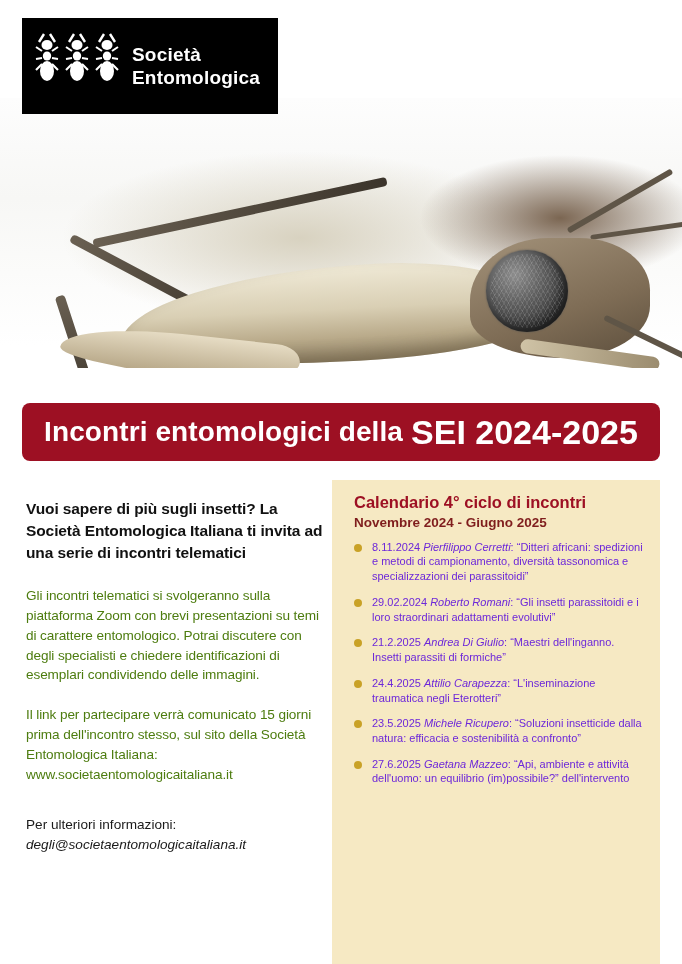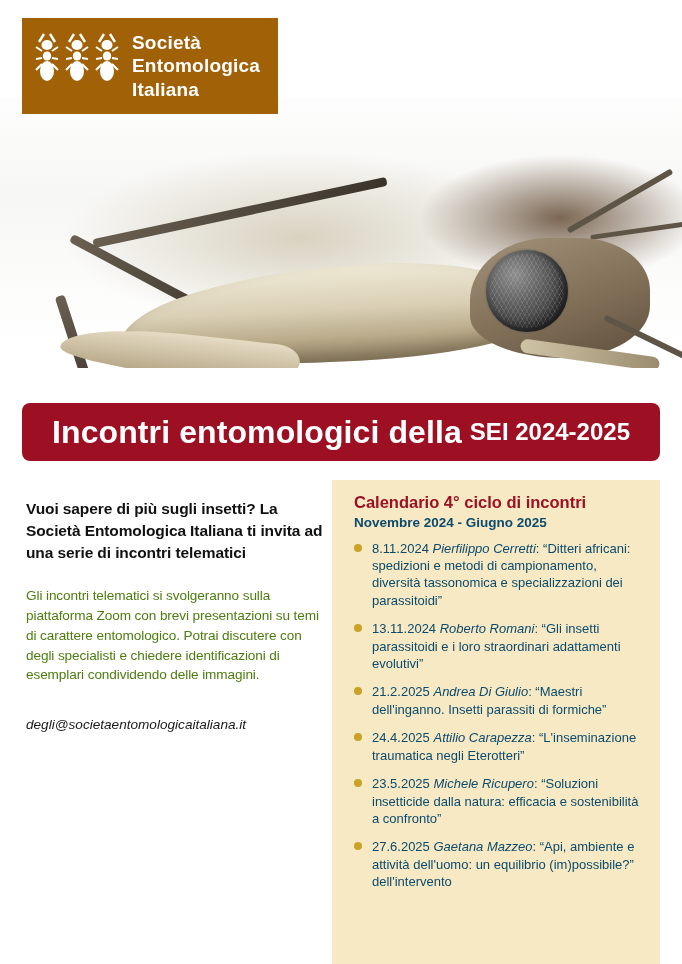--- a/index.html
+++ b/index.html
@@ -116,21 +116,21 @@
     transform: rotate(8deg);
   }
 
   
   .logo {
     position: absolute;
     left: 22px;
     top: 18px;
     width: 256px;
     height: 96px;
-    background: #a16207;
+    background: #000000;
     display: flex;
     align-items: center;
     z-index: 5;
   }
   .logo-mark {
     width: 92px;
     height: 76px;
     margin-left: 10px;
     flex: none;
   }
@@ -152,26 +152,26 @@
     height: 58px;
     background: #9d1023;
     border-radius: 8px;
     display: flex;
     align-items: center;
     justify-content: center;
     color: #ffffff;
     z-index: 5;
   }
   .title-banner .t1 {
-    font-size: 32px;
+    font-size: 28px;
     font-weight: bold;
     letter-spacing: 0.1px;
   }
   .title-banner .t2 {
-    font-size: 24px;
+    font-size: 34px;
     font-weight: bold;
     margin-left: 8px;
   }
 
   
   .left-col {
     position: absolute;
     left: 26px;
     top: 498px;
     width: 300px;
@@ -213,37 +213,37 @@
   .cal-head {
     padding: 12px 14px 0 22px;
   }
   .cal-title {
     color: #9d1023;
     font-size: 16.5px;
     font-weight: bold;
     line-height: 1.25;
   }
   .cal-sub {
-    color: #0c4a6e;
+    color: #7f1d1d;
     font-size: 13.5px;
     font-weight: bold;
     margin-top: 2px;
   }
   .cal-list {
     margin: 10px 0 0 0;
     padding: 0 14px 0 22px;
     list-style: none;
   }
   .cal-item {
     position: relative;
     padding-left: 18px;
     margin-bottom: 11px;
-    font-size: 13px;
+    font-size: 11px;
     line-height: 1.34;
-    color: #0c4a6e;
+    color: #6d28d9;
   }
   .cal-item .bullet {
     position: absolute;
     left: 0;
     top: 4px;
     width: 8px;
     height: 8px;
     border-radius: 50%;
     background: #c9a227;
   }
@@ -296,48 +296,49 @@
         <ellipse cx="11" cy="24" rx="4.2" ry="4.6"></ellipse>
         <ellipse cx="11" cy="39" rx="7" ry="10"></ellipse>
         <path d="M6 19 L0 15 M16 19 L22 15 M6 26 L0 27 M16 26 L22 27 M6 32 L0 38 M16 32 L22 38" stroke="#ffffff" stroke-width="2.1" fill="none"></path>
       </g>
       <rect x="0" y="58" width="92" height="0"></rect>
     </g>
   </svg>
   <div class="logo-text">
     <div>Società</div>
     <div>Entomologica</div>
-    <div>Italiana</div>
   </div>
 </div>
 
 <div class="title-banner">
   <span class="t1">Incontri entomologici della</span>
   <span class="t2">SEI 2024-2025</span>
 </div>
 
 <div class="left-col">
   <div class="lead">Vuoi sapere di più sugli insetti? La Società Entomologica Italiana ti invita ad una serie di incontri telematici</div>
   <div class="para">Gli incontri telematici si svolgeranno sulla piattaforma Zoom con brevi presentazioni su temi di carattere entomologico. Potrai discutere con degli specialisti e chiedere identificazioni di esemplari condividendo delle immagini.</div>
+  <div class="para small-gap">Il link per partecipare verrà comunicato 15 giorni prima dell'incontro stesso, sul sito della Società Entomologica Italiana: www.societaentomologicaitaliana.it</div>
   <div class="contact">
+    <div>Per ulteriori informazioni:</div>
     <div class="email">degli@societaentomologicaitaliana.it</div>
   </div>
 </div>
 
 <div class="cal-panel">
   <div class="cal-head">
     <div class="cal-title">Calendario 4° ciclo di incontri</div>
     <div class="cal-sub">Novembre 2024 - Giugno 2025</div>
   </div>
   <ul class="cal-list">
     <li class="cal-item">
       <span class="bullet"></span><span class="date">8.11.2024</span> <span class="speaker">Pierfilippo Cerretti</span><span class="talk">: “Ditteri africani: spedizioni e metodi di campionamento, diversità tassonomica e specializzazioni dei parassitoidi”</span>
     </li>
     <li class="cal-item">
-      <span class="bullet"></span><span class="date">13.11.2024</span> <span class="speaker">Roberto Romani</span><span class="talk">: “Gli insetti parassitoidi e i loro straordinari adattamenti evolutivi”</span>
+      <span class="bullet"></span><span class="date">29.02.2024</span> <span class="speaker">Roberto Romani</span><span class="talk">: “Gli insetti parassitoidi e i loro straordinari adattamenti evolutivi”</span>
     </li>
     <li class="cal-item">
       <span class="bullet"></span><span class="date">21.2.2025</span> <span class="speaker">Andrea Di Giulio</span><span class="talk">: “Maestri dell'inganno. Insetti parassiti di formiche”</span>
     </li>
     <li class="cal-item">
       <span class="bullet"></span><span class="date">24.4.2025</span> <span class="speaker">Attilio Carapezza</span><span class="talk">: “L'inseminazione traumatica negli Eterotteri”</span>
     </li>
     <li class="cal-item">
       <span class="bullet"></span><span class="date">23.5.2025</span> <span class="speaker">Michele Ricupero</span><span class="talk">: “Soluzioni insetticide dalla natura: efficacia e sostenibilità a confronto”</span>
     </li>

